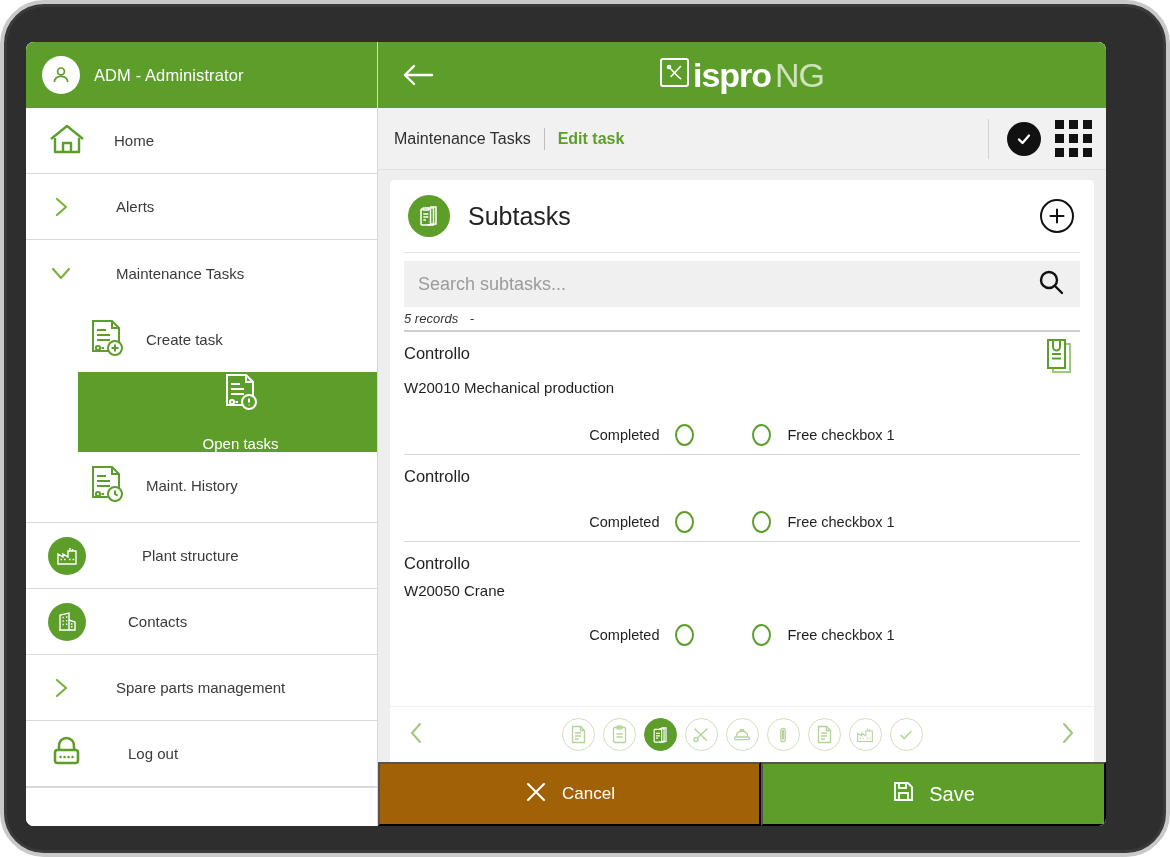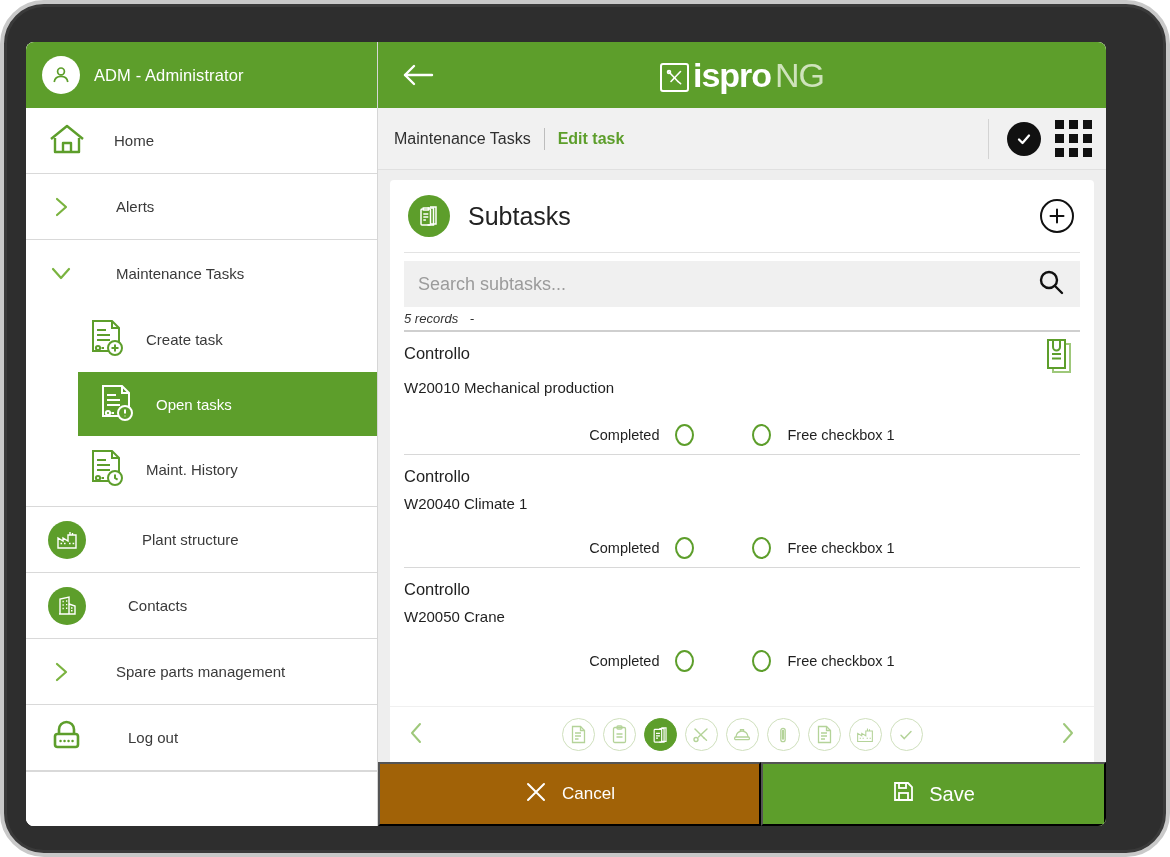--- a/index.html
+++ b/index.html
@@ -62,22 +62,22 @@
   .sb-item.group { border-bottom: 1px solid #d9d9d9; }
   .sb-sub {
     min-height: 66px;
     display: flex; align-items: center;
     padding-left: 62px; gap: 20px;
     font-size: 15px; color: #3a3a3a;
     border-bottom: none;
   }
   .sb-sub.active {
     background: #5d9e2b; color: #ffffff;
-    margin-left: 52px; padding-left: 20px;
-    min-height: 64px; width: calc(100% - 52px);
+    margin-left: 52px; padding-left: 26px;
+    min-height: 64px; width: calc(100% - 52px); flex-direction: column;
   }
   .sb-sub.active .sb-sub-label { color: #fff; }
   .sb-subgroup { border-bottom: 1px solid #d9d9d9; padding-bottom: 4px; }
   .sb-filler { flex: 1 1 auto; border-top: 1px solid #d9d9d9; background: #fff; }
   .chev { width: 26px; height: 26px; display:block; }
   .ico-circle {
     width: 38px; height: 38px; border-radius: 50%;
     background: #5d9e2b;
     display: flex; align-items: center; justify-content: center;
     flex: 0 0 38px;
@@ -85,21 +85,21 @@
 
   
   .main { flex: 1 1 auto; display: flex; flex-direction: column; background: #eeeeee; min-width: 0; }
 
   .topbar {
     height: 66px; flex: 0 0 66px; background: #5d9e2b;
     display: flex; align-items: center; position: relative;
   }
   .back-btn { margin-left: 20px; width: 40px; height: 40px; display:flex; align-items:center; justify-content:center; }
   .logo { position: absolute; left: 0; right: 0; margin: 0 auto; width: 190px;
-          display: flex; align-items: flex-end; justify-content: center; gap: 4px; }
+          display: flex; align-items: flex-start; justify-content: center; gap: 4px; }
   .logo-badge { width: 29px; height: 29px; border: 2.5px solid #fff; border-radius: 3px;
                 display:flex; align-items:center; justify-content:center; }
   .logo-ispro { color: #ffffff; font-size: 34px; font-weight: bold; letter-spacing: -1px; line-height: 1; }
   .logo-ng { color: #cfe3bb; font-size: 34px; font-weight: 300; letter-spacing: -1px; line-height: 1; }
 
   .crumbbar {
     height: 62px; flex: 0 0 62px; background: #f1f1f1;
     display: flex; align-items: center; padding: 0 14px 0 16px;
     border-bottom: 1px solid #e0e0e0;
   }
@@ -423,21 +423,20 @@
               <span class="chk"></span>
               <span style="width:26px"></span>
               <span class="chk"></span>
               <span class="chk-label">Free checkbox 1</span>
             </div>
             <div class="row-rule"></div>
           </div>
 
           <div class="row r2">
             <div class="row-title">Controllo</div>
-            <div class="row-sub">W20040 Climate 1</div>
             <div class="row-checks">
               <span class="chk-label">Completed</span>
               <span class="chk"></span>
               <span style="width:26px"></span>
               <span class="chk"></span>
               <span class="chk-label">Free checkbox 1</span>
             </div>
             <div class="row-rule"></div>
           </div>
 

